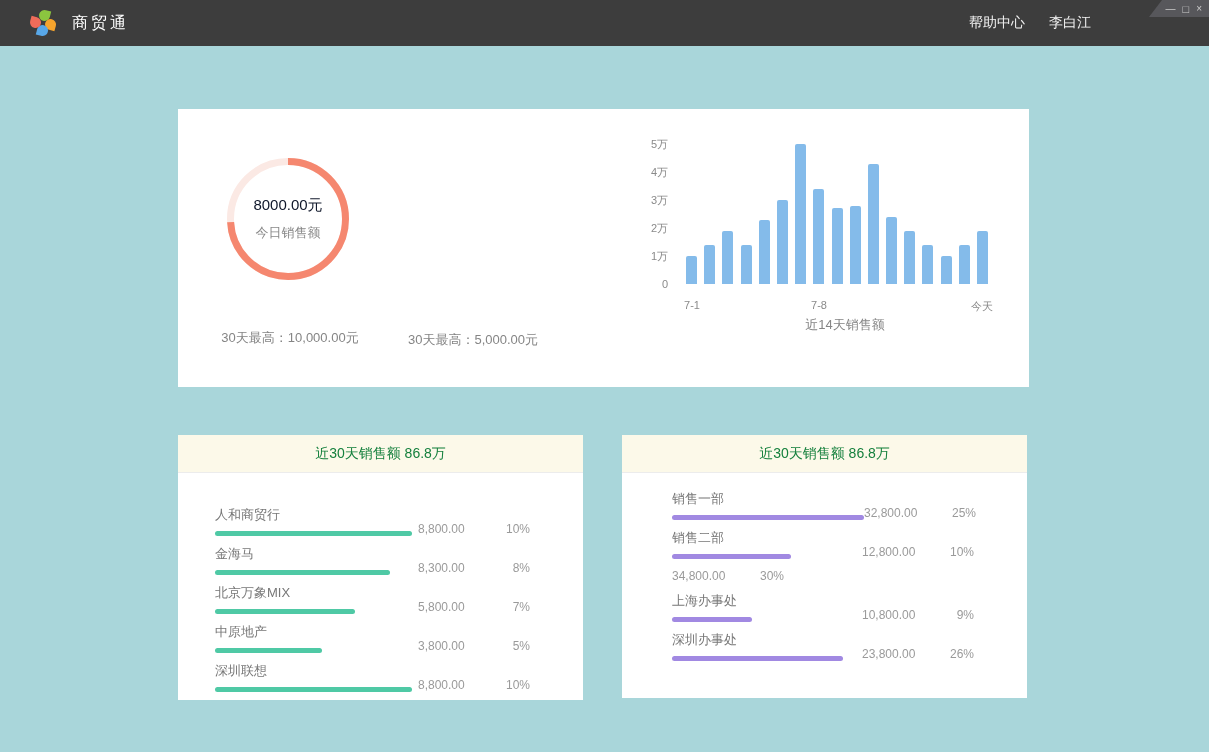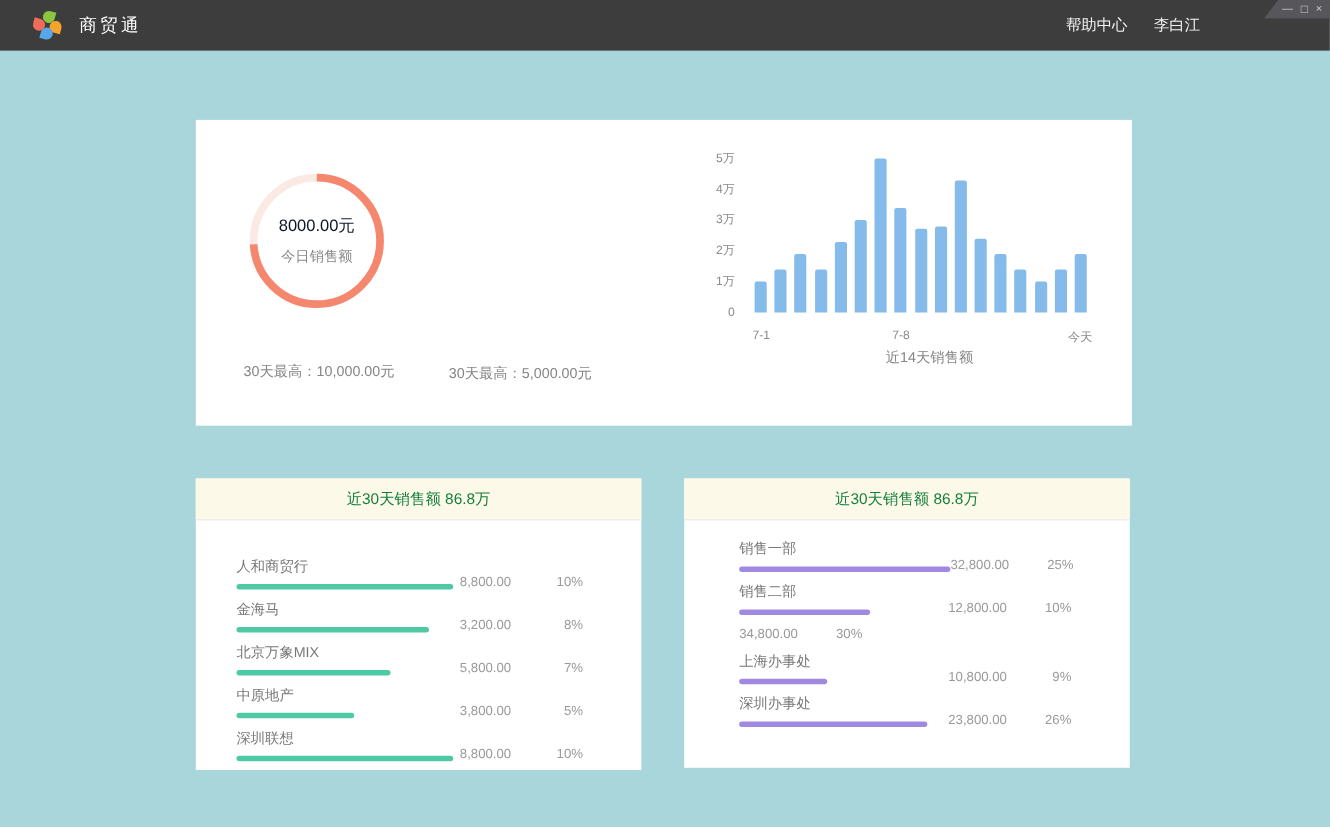--- a/index.html
+++ b/index.html
@@ -154,21 +154,21 @@
           <span class="lrow-value">8,800.00</span>
           <span class="lrow-pct">10%</span>
         </div>
       </div>
       <div class="lrow">
         <div class="lrow-left">
           <div class="lrow-label">金海马</div>
           <div class="lrow-bar" style="width: 175px; background: rgb(79, 201, 165);"></div>
         </div>
         <div class="lrow-nums">
-          <span class="lrow-value">3,200.00</span>
+          <span class="lrow-value">8,300.00</span>
           <span class="lrow-pct">8%</span>
         </div>
       </div>
       <div class="lrow">
         <div class="lrow-left">
           <div class="lrow-label">北京万象MIX</div>
           <div class="lrow-bar" style="width: 140px; background: rgb(79, 201, 165);"></div>
         </div>
         <div class="lrow-nums">
           <span class="lrow-value">5,800.00</span>

